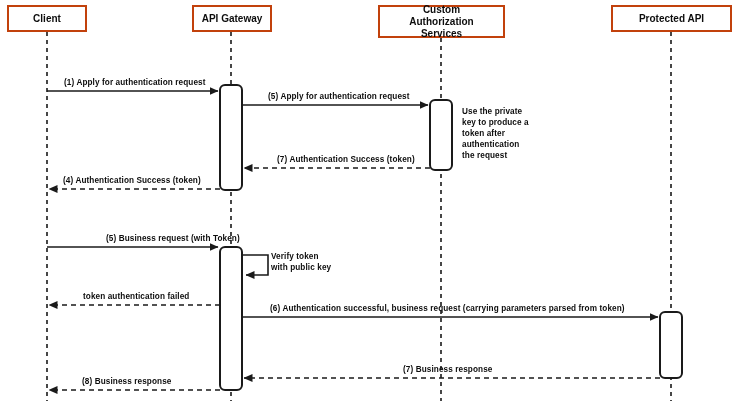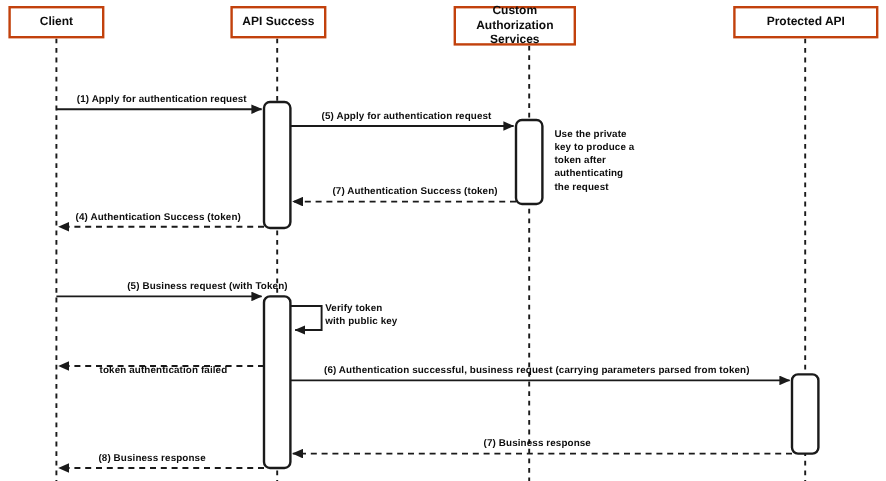--- a/index.html
+++ b/index.html
@@ -97,54 +97,54 @@
       <line x1="660" y1="378" x2="244" y2="378" stroke="#1a1a1a" stroke-width="1.6" stroke-dasharray="5 4" marker-end="url(#arrow-left)"></line>
       <line x1="220" y1="390" x2="49" y2="390" stroke="#1a1a1a" stroke-width="1.6" stroke-dasharray="5 4" marker-end="url(#arrow-left)"></line>
     </g>
   </svg>
 
   <div class="lifeline-header" style="left:7px; top:5px; width:80px; height:27px;">
     <span>Client</span>
   </div>
 
   <div class="lifeline-header" style="left:192px; top:5px; width:80px; height:27px;">
-    <span>API Success</span>
+    <span>API Gateway</span>
   </div>
 
-  <div class="lifeline-header" style="left:378px; top:5px; width:102px; height:33px; padding:0 14px;">
+  <div class="lifeline-header" style="left:378px; top:5px; width:127px; height:33px; padding:0 14px;">
     <span>Custom Authorization Services</span>
   </div>
 
   <div class="lifeline-header" style="left:611px; top:5px; width:121px; height:27px;">
     <span>Protected API</span>
   </div>
 
   <div class="msg-label" style="left:64px; top:78px;">(1) Apply for authentication request</div>
 
   <div class="msg-label" style="left:268px; top:92px;">(5) Apply for authentication request</div>
 
   <div class="msg-label" style="left:277px; top:155px;">(7) Authentication Success (token)</div>
 
   <div class="msg-label" style="left:63px; top:176px;">(4) Authentication Success (token)</div>
 
   <div class="msg-label" style="left:66px; top:234px;margin-left:40px;">(5) Business request (with Token)</div>
 
-  <div class="msg-label" style="left:83px; top:292px;margin-top:12px;">token authentication failed</div>
+  <div class="msg-label" style="left:83px; top:292px;">token authentication failed</div>
 
   <div class="msg-label" style="left:270px; top:304px;">(6) Authentication successful, business request (carrying parameters parsed from token)</div>
 
   <div class="msg-label" style="left:403px; top:365px;">(7) Business response</div>
 
   <div class="msg-label" style="left:82px; top:377px;">(8) Business response</div>
 
   <div class="note-text" style="left:462px; top:106px; width:72px;">
     <div>Use the private</div>
     <div>key to produce a</div>
     <div>token after</div>
-    <div>authenticating</div>
+    <div>authentication</div>
     <div>the request</div>
   </div>
 
   <div class="note-text" style="left:271px; top:251px; width:80px;">
     <div>Verify token</div>
     <div>with public key</div>
   </div>
 
 </div>
 

